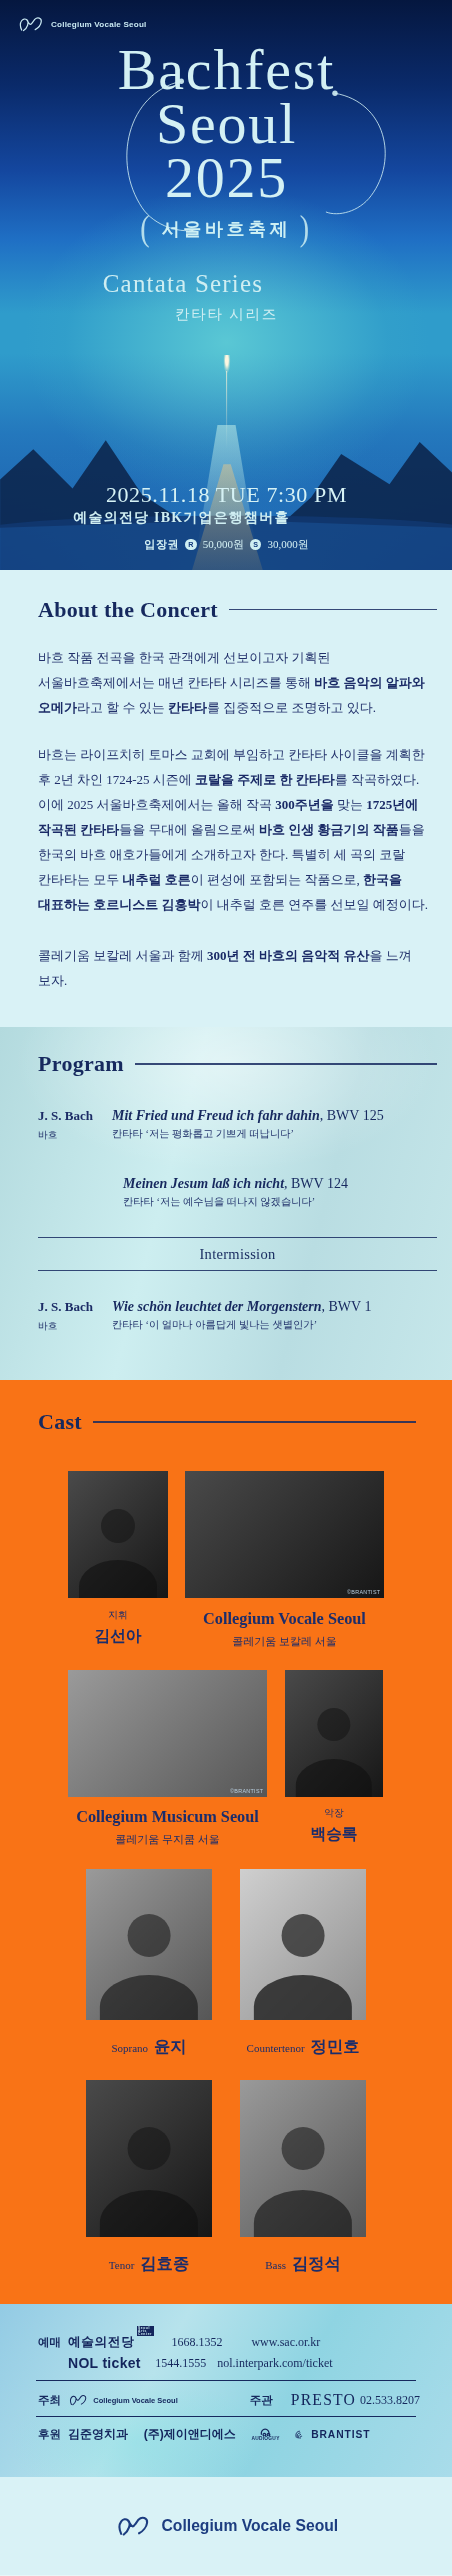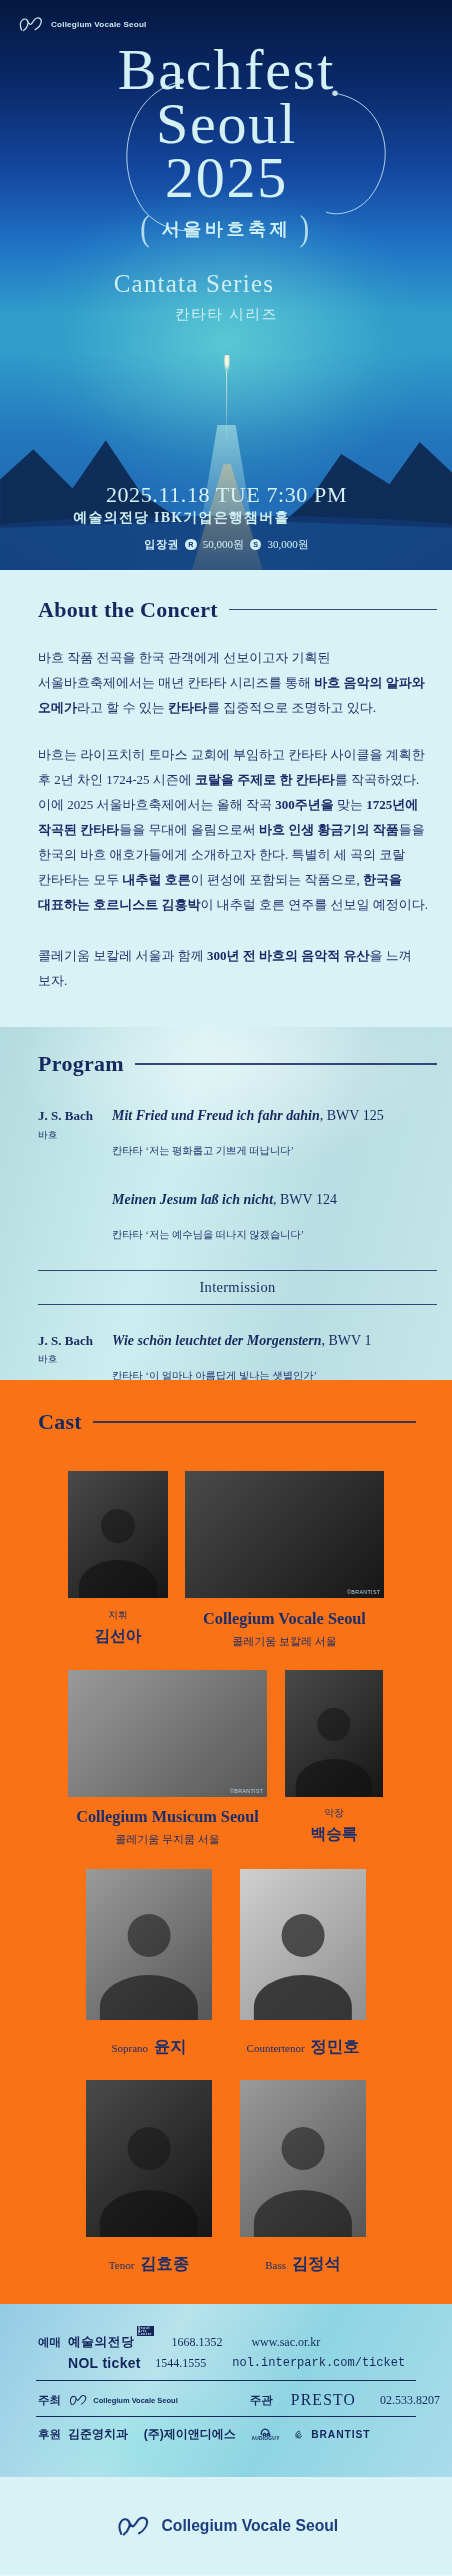--- a/index.html
+++ b/index.html
@@ -14,21 +14,21 @@
   .poster-logo{position:absolute;left:17px;top:15.7px;display:flex;align-items:center;gap:6px;}
   .poster-logo .squiggle{width:28px;height:17px;}
   .poster-logo .lg-text{color:#c9e9f2;font-family:"Liberation Sans",sans-serif;font-weight:bold;
       font-size:8.1px;letter-spacing:0.2px;}
   .title-wrap{position:absolute;top:43px;left:0;width:453px;text-align:center;color:#d3f0f4;}
   .title-line{font-size:58px;line-height:54px;letter-spacing:1.8px;font-weight:400;}
   .title-kr{margin-top:8.4px;font-size:18px;letter-spacing:3.6px;font-weight:600;color:#cdeff3;
       display:flex;align-items:center;justify-content:center;gap:8.4px;}
   .title-kr .paren{font-size:28px;font-weight:100;opacity:.85;transform:scaleY(1.25);}
   .swashes{position:absolute;top:36px;left:0;pointer-events:none;}
-  .series-en{position:absolute;top:270px;width:366px;text-align:center;font-size:25px;color:#cfeef2;letter-spacing:1.2px;margin-left:11px;}
+  .series-en{position:absolute;top:270px;width:366px;text-align:center;font-size:25px;color:#cfeef2;letter-spacing:1.2px;}
   .series-kr{position:absolute;top:305px;width:453px;text-align:center;font-size:14.5px;color:#cfeef2;letter-spacing:1.8px;}
   .glow-dot{position:absolute;left:50%;top:355px;width:7.2px;height:18px;transform:translateX(-50%);
       background:radial-gradient(ellipse at 50% 30%, #fdf6e0 0 28%, rgba(250,240,210,.35) 55%, transparent 75%);}
   .glow-tail{position:absolute;left:50%;top:371px;width:1.8px;height:78px;transform:translateX(-50%);
       background:linear-gradient(180deg,rgba(250,242,215,.8),transparent);}
   .mountains{position:absolute;left:0;bottom:0;}
   .date-line{position:absolute;top:482px;width:453px;text-align:center;font-size:22px;color:#d6f2f5;letter-spacing:0.6px;z-index:3;}
   .venue-line{position:absolute;top:509px;width:363px;text-align:center;font-size:14px;font-weight:700;color:#cfeef2;letter-spacing:1.2px;z-index:3;}
   .price-line{position:absolute;top:537px;width:453px;display:flex;justify-content:center;align-items:center;gap:6px;
       font-size:11px;color:#d6f2f5;z-index:3;}
@@ -52,24 +52,24 @@
   .about-p{margin:22px 0 0 0;font-size:13px;line-height:25px;word-break:keep-all;color:#22316b;}
   .about-p .bold{font-weight:700;color:#1a2a66;}
   .about-p.p3{margin-top:26.6px;}
   
   .prog-item{display:flex;margin-top:31px;}
   .prog-item .comp{width:74px;flex:none;}
   .comp .c-en{font-size:13px;font-weight:600;color:#1c2c66;}
   .comp .c-kr{font-size:9.7px;margin-top:4.8px;color:#1c2c66;}
   .work .w-title{font-size:14px;color:#17295f;}
   .work .w-title .it{font-style:italic;font-weight:600;}
-  .work .w-sub{font-size:10.3px;margin-top:20px;color:#20306a;}
+  .work .w-sub{font-size:10.3px;margin-top:3px;color:#20306a;}
   .intermission{margin-top:28px;border-top:1.2px solid rgba(23,42,96,.85);border-bottom:1.2px solid rgba(23,42,96,.85);
       text-align:center;font-size:14.5px;color:#16295e;padding:7.8px 0;letter-spacing:0.3px;}
-  .prog-item.second{margin-top:34px;}
+  .prog-item.second{margin-top:34px;gap:11px;}
   .prog-item.third{margin-top:28px;}
   
   .cast-row{position:absolute;left:0;width:453px;}
   .photo{position:relative;background:linear-gradient(135deg,#4a4a4a,#161616);overflow:hidden;}
   .photo.light{background:linear-gradient(135deg,#cfcfcf,#8f8f8f);}
   .photo.mid{background:linear-gradient(135deg,#9a9a9a,#565656);}
   .photo .sil{position:absolute;inset:0;}
   .photo .sil::before{content:"";position:absolute;left:50%;top:30%;width:34%;padding-top:34%;
       transform:translateX(-50%);border-radius:50%;background:rgba(20,20,20,.55);}
   .photo .sil::after{content:"";position:absolute;left:50%;bottom:-12%;width:78%;height:42%;
@@ -320,34 +320,34 @@
       <span class="sac-logo" style="font-family:'Liberation Sans',sans-serif;">
         <span>예술의전당</span>
         <span class="sac-block">Seoul Arts Center</span>
       </span>
       <span class="f-tel" style="margin-left:37px;">1668.1352</span>
       <a class="f-url" style="margin-left:29px;" href="#">www.sac.or.kr</a>
     </div>
     <div class="f-row" style="top:51px;left:68px;">
       <span class="nol-logo">NOL ticket</span>
       <span class="f-tel" style="margin-left:14.5px;">1544.1555</span>
-      <a class="f-url" style="margin-left:26px;font-family:Liberation Mono, monospace;" href="#">nol.interpark.com/ticket</a>
+      <a class="f-url" style="margin-left:11px;" href="#">nol.interpark.com/ticket</a>
     </div>
     <div class="f-rule" style="top:76px;"></div>
     <div class="f-row" style="top:87px;">
       <span class="f-label">주최</span>
       <span class="cvs-mini">
         <svg width="20.5" height="12.7" viewBox="0 0 60 36" fill="none">
           <path d="M10 30 C2 12 14 2 21 8 C27 13 22 26 14 31 M21 8 C26 16 28 22 33 14 L38 7 C44 1 53 4 52 12 C51 19 45 26 39 29" stroke="#14255c" stroke-width="3" stroke-linecap="round"></path>
         </svg>
         <span class="lg-text">Collegium Vocale Seoul</span>
       </span>
       <span class="f-label" style="margin-left:72px;width:auto;">주관</span>
       <span class="presto" style="margin-left:18px;">PRESTO</span>
-      <span class="f-tel" style="margin-left:24px;">02.533.8207</span>
+      <span class="f-tel" style="margin-left:4px;">02.533.8207</span>
     </div>
     <div class="f-rule" style="top:112px;"></div>
     <div class="f-row" style="top:122px;">
       <span class="f-label">후원</span>
       <span class="sponsor">김준영치과</span>
       <span class="sponsor" style="margin-left:15.7px;">(주)제이앤디에스</span>
       <span class="audioguy" style="margin-left:15.7px;">
         <svg width="10.3" height="7.8" viewBox="0 0 20 15">
           <path d="M3 13 C1 6 6 2 10 2 C14 2 19 6 17 13 M6 13 a2.5 2.5 0 1 0 0-.1 M14 13 a2.5 2.5 0 1 0 0-.1" fill="none" stroke="#14255c" stroke-width="2.4"></path>
         </svg>

